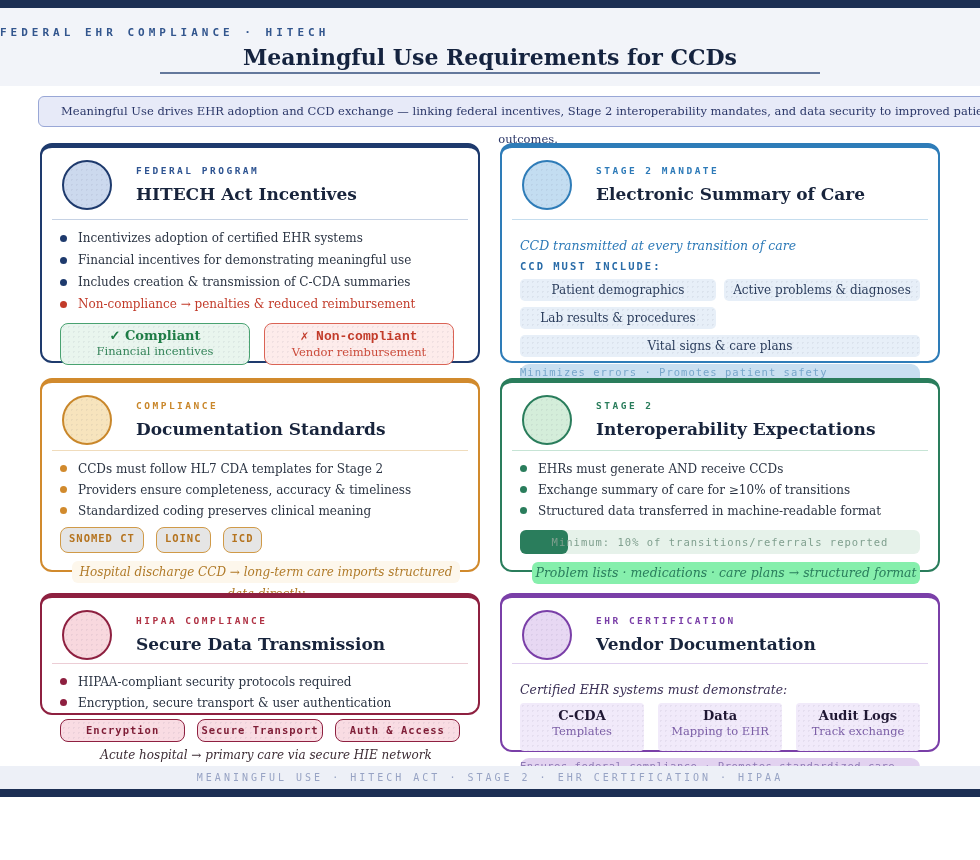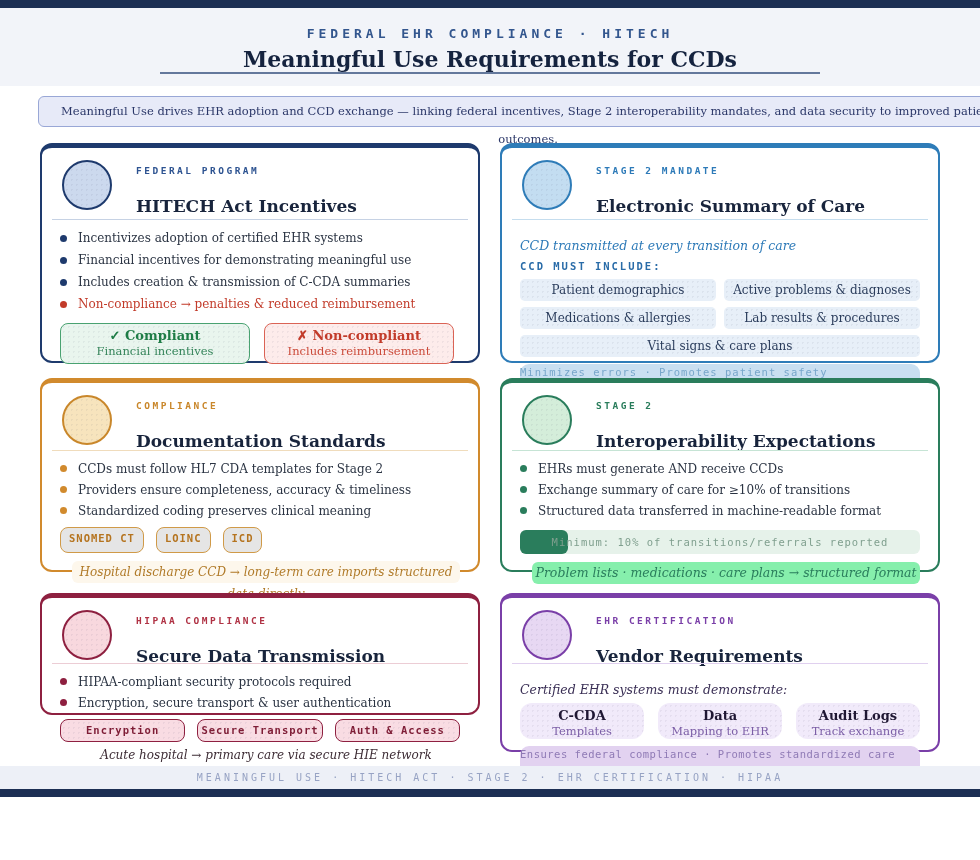--- a/index.html
+++ b/index.html
@@ -4,22 +4,22 @@
 <style>
   * { margin:0; padding:0; box-sizing:border-box; }
   html,body { width:980px; height:860px; background:#ffffff; overflow:hidden; }
   body { position:relative; font-family:"DejaVu Serif", serif; }
 
   .bar { position:absolute; left:0; width:980px; background:#1c2f54; }
   .bar.top { top:0; height:8px; }
   .bar.bottom { top:789px; height:8px; }
 
   .header { position:absolute; top:8px; left:0; width:980px; height:78px; background:#f2f4f9; }
-  .header-eyebrow { padding-top:18px; text-align:center; font-family:"DejaVu Sans Mono", monospace;
-    font-weight:bold; font-size:13px; letter-spacing:4px; color:#33568e; }
+  .header-eyebrow { padding-top:18px; text-align:left; font-family:"DejaVu Sans Mono", monospace;
+    font-weight:bold; font-size:11px; letter-spacing:4px; color:#33568e; }
   .header-title { text-align:center; font-weight:bold; font-size:22px; color:#15233f; margin-top:5px; }
   .header-underline { position:absolute; left:160px; top:64px; width:660px; height:2px; background:#64789c; }
 
   .banner { position:absolute; top:96px; left:38px; width:980px; height:31px; background:#e7eaf8;
     border:1px solid #99a7d6; border-radius:6px; text-align:center; line-height:28px;
     font-size:11.5px; color:#2b3768; }
 
   .dotted { background-image: radial-gradient(rgba(40,40,80,0.06) 1px, transparent 1px); background-size:5px 5px; }
 
   .card { position:absolute; width:440px; background:#fff; border-radius:12px;
@@ -39,40 +39,40 @@
   .c1 .circle { background-color:#ccd9ee; border-color:#1e3a6d; }
   .c2 .circle { background-color:#c3ddf1; border-color:#2e7cb8; }
   .c3 .circle { background-color:#f7e4bd; border-color:#c9872b; }
   .c4 .circle { background-color:#d4edda; border-color:#2a7d5c; }
   .c5 .circle { background-color:#f8d8de; border-color:#8e2040; }
   .c6 .circle { background-color:#e7d8f3; border-color:#7a3fa8; }
   .head-text { margin-left:76px; padding-top:7px; }
   .label { font-family:"DejaVu Sans Mono", monospace; font-weight:bold; font-size:9.5px; letter-spacing:2.5px; }
   .c1 .label { color:#2d5391; } .c2 .label { color:#2d7ab8; } .c3 .label { color:#c9872b; }
   .c4 .label { color:#2a7d5c; } .c5 .label { color:#b03345; } .c6 .label { color:#7a3fa8; }
-  .title { font-weight:bold; font-size:17px; color:#18243c; margin-top:20px; }
+  .title { font-weight:bold; font-size:17px; color:#18243c; margin-top:8px; }
   .rule { position:absolute; left:-8px; right:-8px; bottom:0; height:1px; z-index:1; }
   .c1 .rule { background:#c6d2e4; } .c2 .rule { background:#c5ddee; } .c3 .rule { background:#f0dcbc; }
   .c4 .rule { background:#c6e4d5; } .c5 .rule { background:#eccdd5; } .c6 .rule { background:#e0d0ef; }
 
   ul.bullets { list-style:none; margin-top:7px; }
   .bullets li { display:flex; align-items:center; gap:11px; height:22px; font-size:12px; color:#2b3443; }
   .c3 .bullets li, .c4 .bullets li { height:21px; }
   .c5 .bullets li { height:21px; }
   .dot { width:7px; height:7px; border-radius:50%; flex:none; }
   .c1 .dot { background:#1e3a6d; } .c3 .dot { background:#d18a2d; }
   .c4 .dot { background:#2a7d5c; } .c5 .dot { background:#8e2040; }
   li.red .dot { background:#c23b2a; } li.red .btxt { color:#c23b2a; }
 
   .badge-row { display:flex; gap:14px; margin-top:8px; }
   .badge { width:190px; border-radius:8px; border:1.5px solid; text-align:center; padding:4px 0 5px; }
   .badge.good { background-color:#e9f5ee; border-color:#49a271; }
   .badge.bad  { background-color:#fdeceb; border-color:#da6355; }
   .b-title { font-weight:bold; font-size:13px; }
-  .badge.good .b-title { color:#1e7c46; } .badge.bad .b-title { color:#c23b2a; }
+  .badge.good .b-title { color:#1e7c46; } .badge.bad .b-title { color:#c23b2a;font-family:Liberation Mono, monospace; }
   .b-sub { font-size:11.5px; margin-top:1px; }
   .badge.good .b-sub { color:#35845a; } .badge.bad .b-sub { color:#cb4b3b; }
 
   .intro { font-style:italic; font-size:12.5px; margin-top:18px; }
   .c2 .intro { color:#2d7ab8; } .c6 .intro { color:#3a2f55; }
   .list-label { font-family:"DejaVu Sans Mono", monospace; font-weight:bold; font-size:10.5px;
     letter-spacing:2px; color:#2a6ca8; margin-top:7px; }
   .chip-grid { display:grid; grid-template-columns:1fr 1fr; gap:6px 8px; margin-top:7px; }
   .chip2 { background-color:#e7eff8; border-radius:5px; height:22px; line-height:22px;
     text-align:center; font-size:12px; color:#2b3d5c; }
@@ -95,21 +95,21 @@
   .c3 .note { background-color:#fdf7ec; color:#b07a28; }
   .c4 .note { background-color:#86efac; color:#2a7d5c; font-size:12.5px; }
   .c5 .note { background:none; color:#3d2c35; margin-top:4px; height:18px; line-height:18px; }
 
   .progress { position:relative; margin-top:9px; height:24px; background-color:#e6f2ea; border-radius:6px; }
   .progress .fill { position:absolute; left:0; top:0; bottom:0; width:12%; background:#2a7d5c; border-radius:6px; }
   .progress .ptext { position:absolute; left:0; right:0; line-height:24px; text-align:center;
     font-family:"DejaVu Sans Mono", monospace; font-size:10.5px; color:#7f9f8e; letter-spacing:1px; }
 
   .vbox-row { display:flex; gap:14px; margin-top:6px; }
-  .vbox { flex:1; background-color:#f1eafa; border-radius:12px; text-align:center; padding:5px 0 1px; }
+  .vbox { flex:1; background-color:#f1eafa; border-radius:4px; text-align:center; padding:5px 0 13px; }
   .v-title { font-weight:bold; font-size:13px; color:#1f1733; }
   .v-sub { font-size:11.5px; color:#7b5ea6; margin-top:1px; }
 
   .footband { position:absolute; top:766px; left:0; width:980px; height:23px; background:#edf0f7;
     text-align:center; line-height:23px; font-family:"DejaVu Sans Mono", monospace; font-size:10px;
     letter-spacing:3px; color:#97a3c4; }
 </style>
 </head>
 <body>
 
@@ -150,40 +150,39 @@
         <span class="btxt">Non-compliance → penalties &amp; reduced reimbursement</span>
       </li>
   </ul>
   <div class="badge-row">
     <div class="badge good dotted">
       <div class="b-title">✓ Compliant</div>
       <div class="b-sub">Financial incentives</div>
     </div>
     <div class="badge bad dotted">
       <div class="b-title">✗ Non-compliant</div>
-      <div class="b-sub">Includes reimbursement</div>
+      <div class="b-sub">Vendor reimbursement</div>
     </div>
   </div>
 </section>
 
 <section class="card c2">
   <div class="head">
     <div class="circle dotted"></div>
     <div class="head-text">
       <div class="label">STAGE 2 MANDATE</div>
       <div class="title">Electronic Summary of Care</div>
     </div>
     <div class="rule"></div>
   </div>
   <div class="intro">CCD transmitted at every transition of care</div>
   <div class="list-label">CCD MUST INCLUDE:</div>
   <div class="chip-grid">
     <div class="chip2 dotted">Patient demographics</div>
     <div class="chip2 dotted">Active problems &amp; diagnoses</div>
-    <div class="chip2 dotted">Medications &amp; allergies</div>
     <div class="chip2 dotted">Lab results &amp; procedures</div>
     <div class="chip2 full dotted">Vital signs &amp; care plans</div>
   </div>
   <div class="pill">Minimizes errors · Promotes patient safety</div>
 </section>
 
 <section class="card c3">
   <div class="head">
     <div class="circle dotted"></div>
     <div class="head-text">
@@ -269,21 +268,21 @@
     <div class="chip5 dotted">Auth &amp; Access</div>
   </div>
   <div class="note">Acute hospital → primary care via secure HIE network</div>
 </section>
 
 <section class="card c6">
   <div class="head">
     <div class="circle dotted"></div>
     <div class="head-text">
       <div class="label">EHR CERTIFICATION</div>
-      <div class="title">Vendor Requirements</div>
+      <div class="title">Vendor Documentation</div>
     </div>
     <div class="rule"></div>
   </div>
   <div class="intro">Certified EHR systems must demonstrate:</div>
   <div class="vbox-row">
     <div class="vbox dotted">
       <div class="v-title">C-CDA</div>
       <div class="v-sub">Templates</div>
     </div>
     <div class="vbox dotted">

